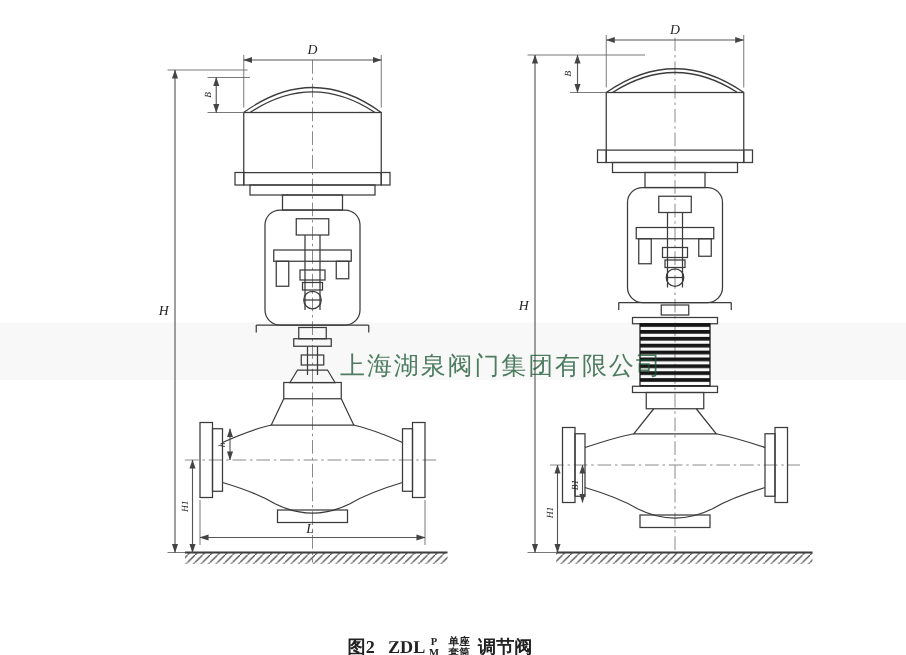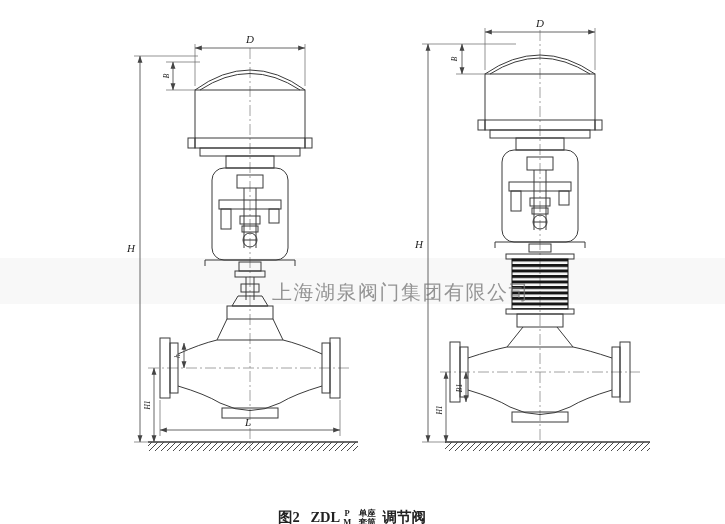--- a/index.html
+++ b/index.html
@@ -9,21 +9,21 @@
   .ln{fill:none;stroke:#3b3b3b;stroke-width:1;}
   .thick{stroke-width:1.5;}
   .cl{fill:none;stroke:#8a8a8a;stroke-width:0.8;stroke-dasharray:11 3 2 3;}
   .dim{fill:none;stroke:#555;stroke-width:0.9;}
   .ext{fill:none;stroke:#666;stroke-width:0.7;}
   .dimtxt{font-family:"Liberation Serif",serif;font-style:italic;font-size:11px;fill:#222;}
   .dimtxt.sm{font-size:7.5px;}
   #watermark-band{position:absolute;left:0;top:258px;width:725px;height:46px;
         background:rgba(190,190,190,0.10);}
   #watermark{position:absolute;left:272px;top:279px;font-size:20px;letter-spacing:1.5px;
-        color:#737373;opacity:0.75;white-space:nowrap;}
+        color:#14532d;opacity:0.75;white-space:nowrap;}
   #caption{position:absolute;left:0;top:508px;width:704px;text-align:center;
         font-size:14.5px;font-weight:bold;color:#222;}
   #caption .seg{margin:0 1px;}
   .stack{display:inline-flex;flex-direction:column;align-items:center;justify-content:center;
         vertical-align:middle;line-height:1.05;font-size:8.5px;margin:0 2px;position:relative;top:-1px;}
 </style>
 </head>
 <body>
 
 <div id="page">

